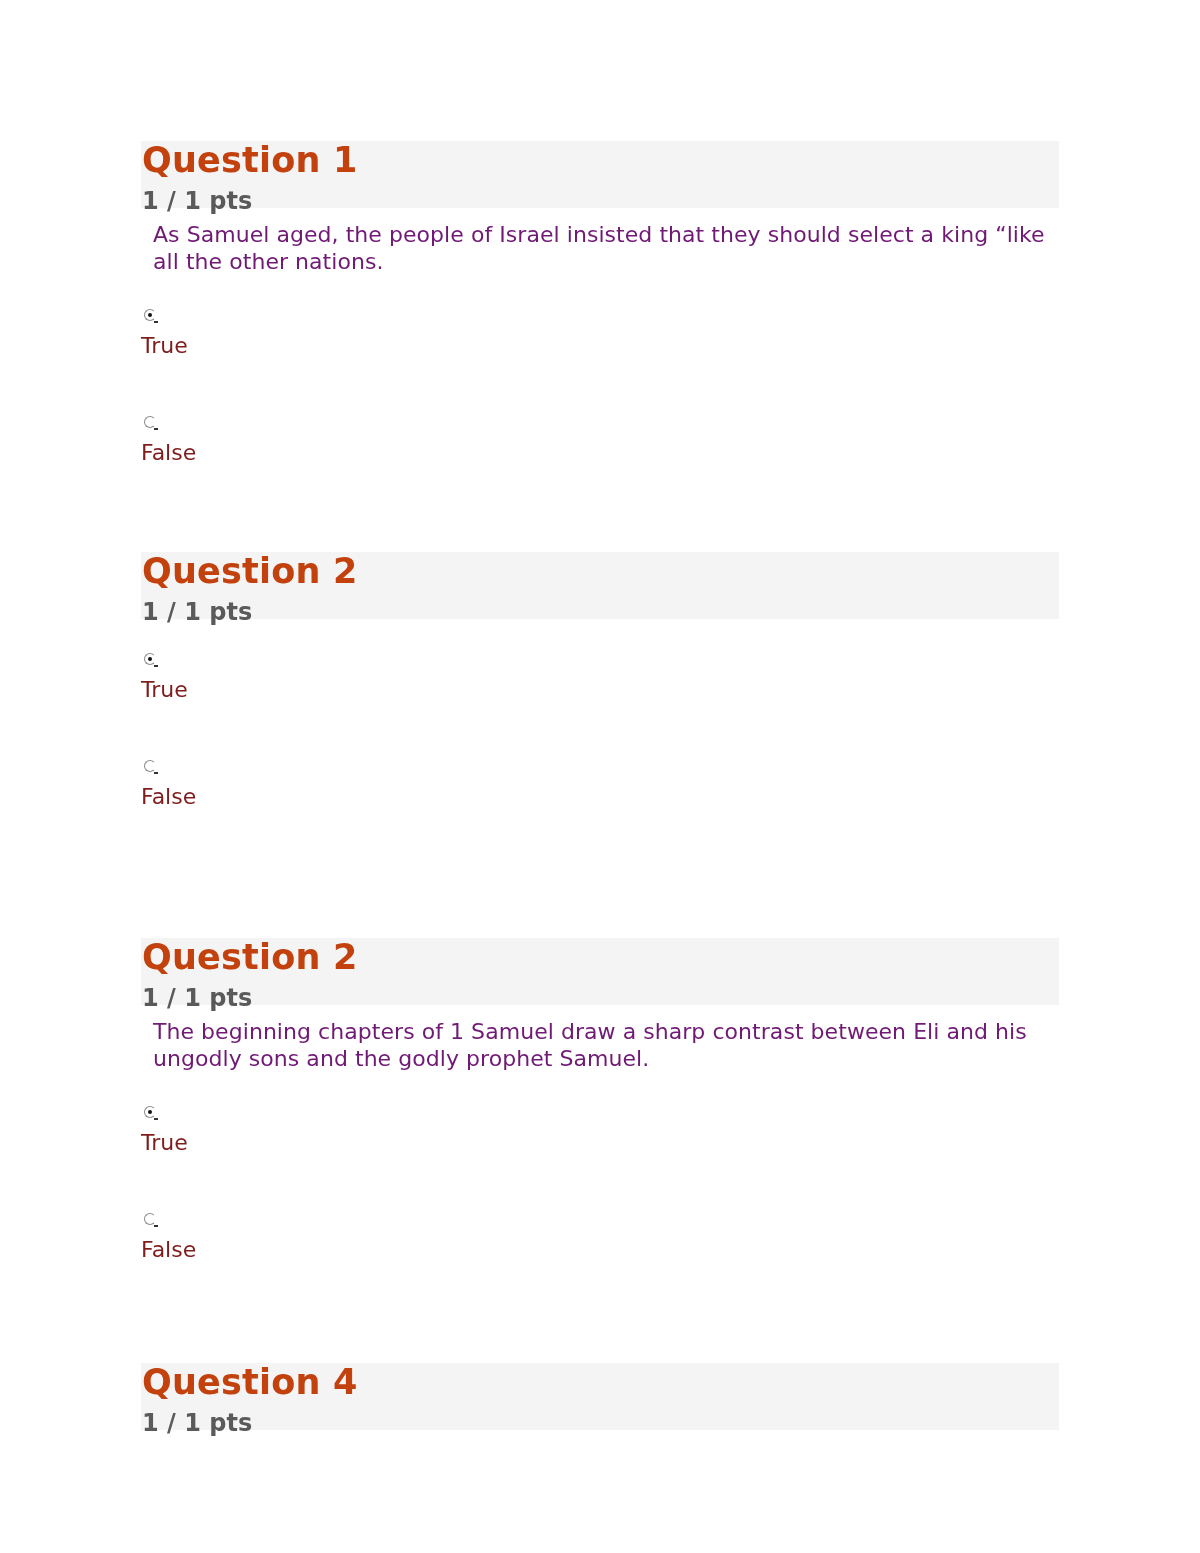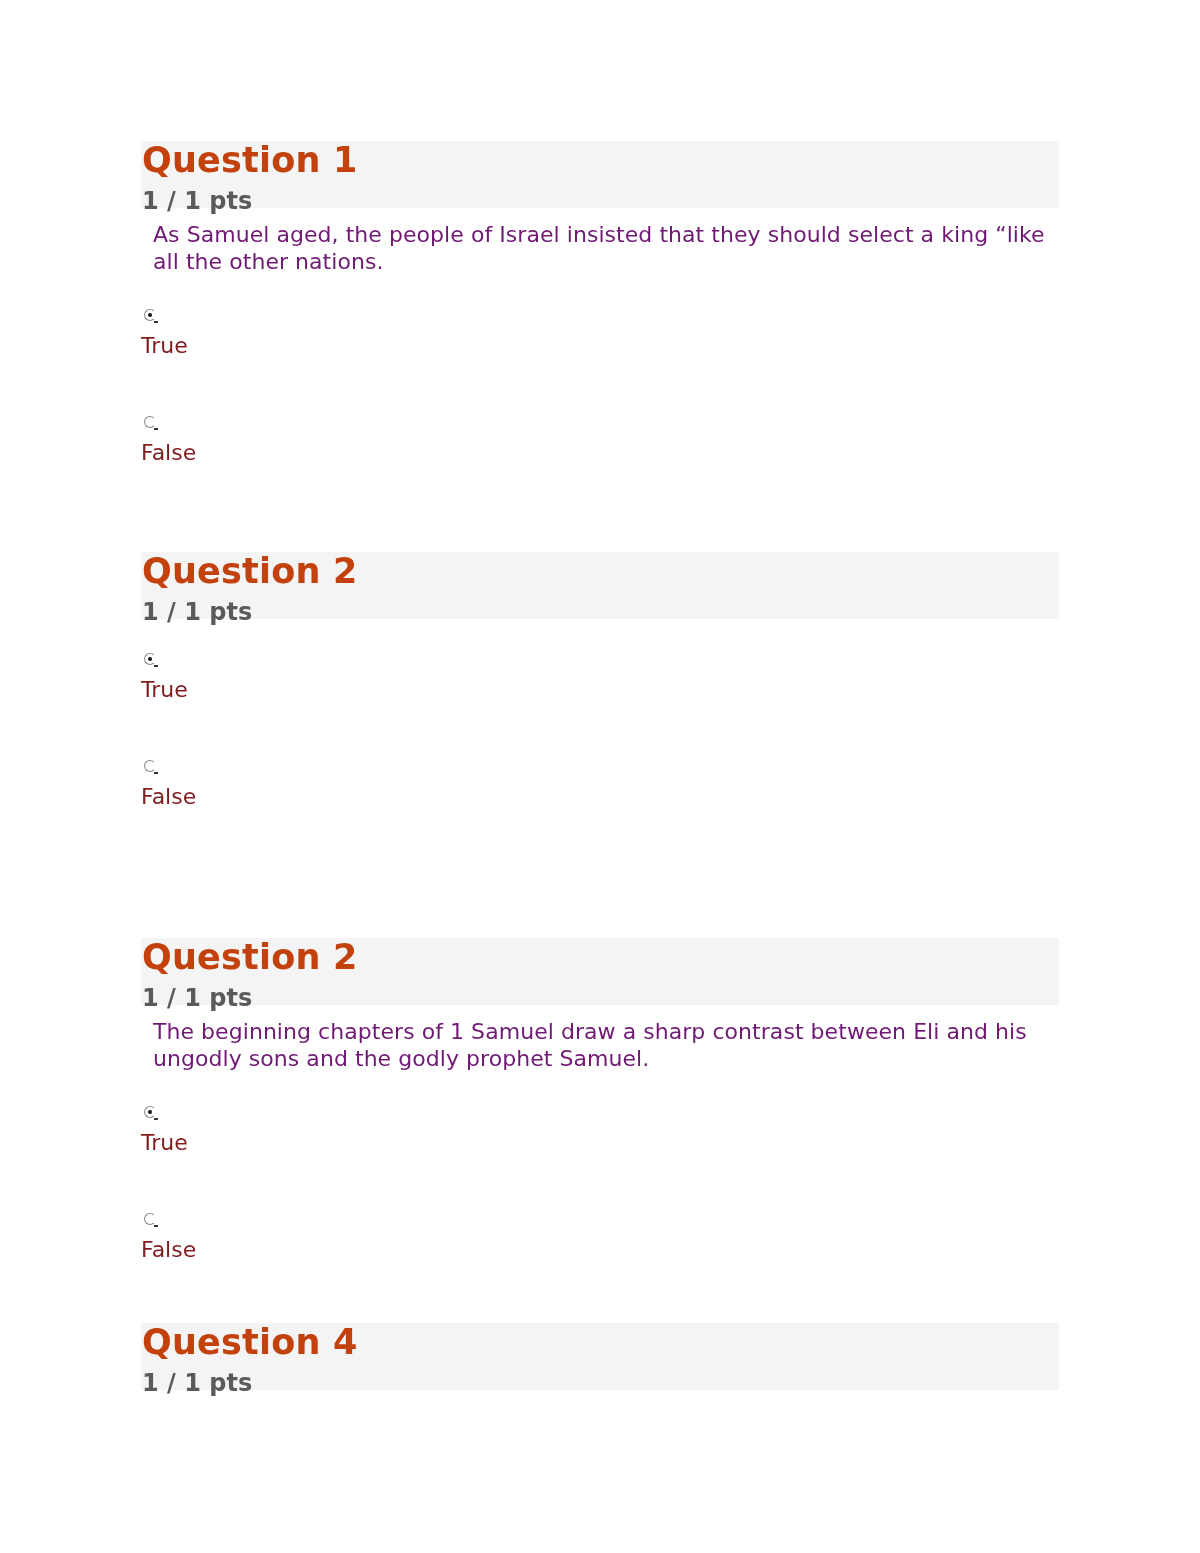--- a/index.html
+++ b/index.html
@@ -88,20 +88,20 @@
       </div>
       <div class="answer">
         <span class="radio">
             <span class="tick"></span>
           </span>
         <span class="answer-label">False</span>
       </div>
     </div>
   </div>
 
-  <div class="question" style="top:1323px;text-align:center;">
+  <div class="question" style="top:1363px;text-align:center;">
     <div class="q-header">
       <div class="q-title">Question 4</div>
       <div class="q-pts">1 / 1 pts</div>
     </div>
   </div>
 
 </div>
 
 </body></html>

